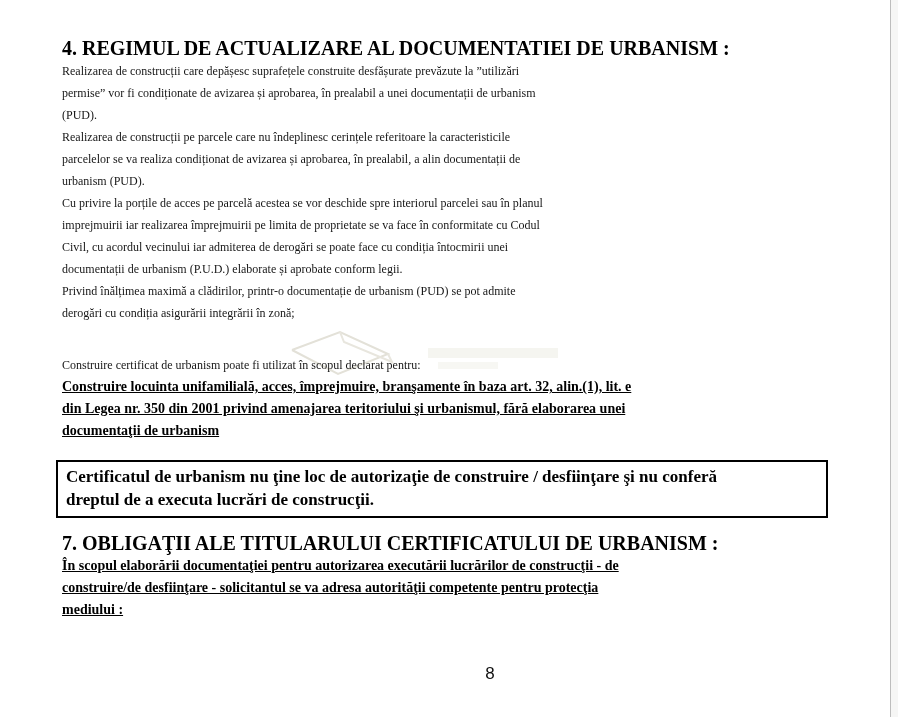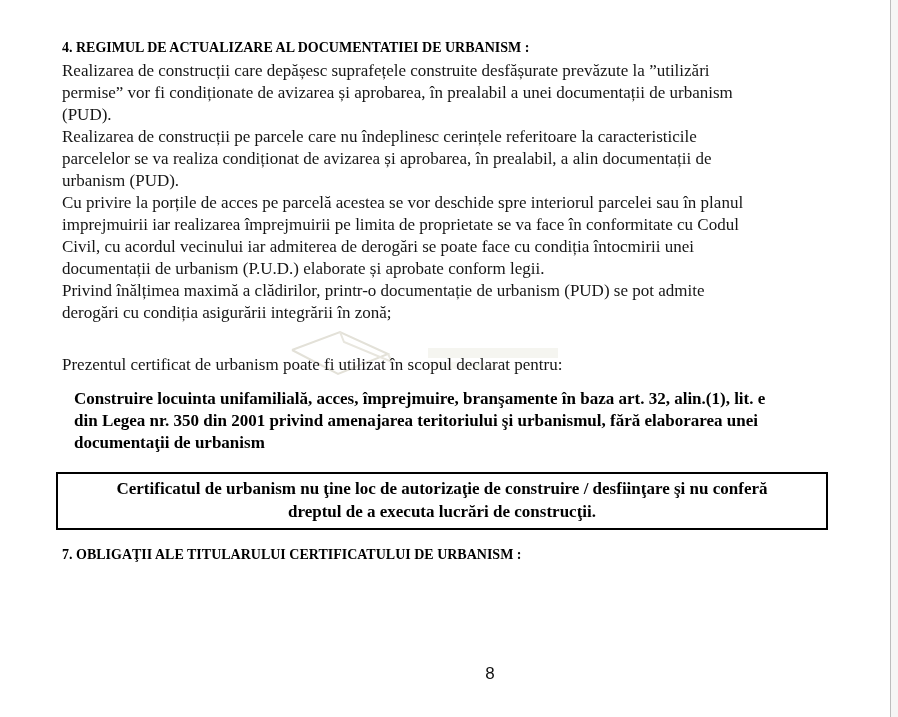--- a/index.html
+++ b/index.html
@@ -17,51 +17,52 @@
     color: #161616;
   }
   .content {
     position: absolute;
     left: 62px;
     top: 36px;
     width: 806px;
   }
   .sec-heading {
     margin: 0;
-    font-size: 14px;
+    font-size: 20px;
     line-height: 24px;
     font-weight: bold;
     color: #000000;
     white-space: pre;
   }
   .body-para {
     margin: 0;
-    font-size: 17px;
+    font-size: 12px;
     line-height: 22px;
     white-space: pre;
   }
   .usage-block {
     margin-top: 30px;
   }
   .bold-para {
-    margin: 12px;
-    font-size: 17px;
+    margin: 0;
+    font-size: 14px;
     line-height: 22px;
     font-weight: bold;
     color: #000000;
     white-space: pre;
+    text-decoration: underline;
   }
   .notice-box {
     box-sizing: border-box;
     margin-top: 18px;
     margin-left: -6px;
     width: 772px;
     border: 2px solid #000000;
     padding: 3px 8px 5px 8px;
-    text-align: center;
+    text-align: left;
   }
   .notice-text {
     margin: 0;
     font-size: 17px;
     line-height: 23px;
     font-weight: bold;
     color: #000000;
     white-space: pre;
   }
   .sec5-heading {
@@ -123,33 +124,36 @@
 parcelelor se va realiza condiționat de avizarea și aprobarea, în prealabil, a alin documentații de
 urbanism (PUD).</p>
     <p class="body-para">Cu privire la porțile de acces pe parcelă acestea se vor deschide spre interiorul parcelei sau în planul
 imprejmuirii iar realizarea împrejmuirii pe limita de proprietate se va face în conformitate cu Codul
 Civil, cu acordul vecinului iar admiterea de derogări se poate face cu condiția întocmirii unei
 documentații de urbanism (P.U.D.) elaborate și aprobate conform legii.</p>
     <p class="body-para">Privind înălțimea maximă a clădirilor, printr-o documentație de urbanism (PUD) se pot admite
 derogări cu condiția asigurării integrării în zonă;</p>
 
     <div class="usage-block">
-      <p class="body-para">Prezentul certificat de urbanism poate fi utilizat în scopul declarat pentru:</p>
+      <p class="body-para">Construire certificat de urbanism poate fi utilizat în scopul declarat pentru:</p>
       <p class="bold-para">Construire locuinta unifamilială, acces, împrejmuire, branşamente în baza art. 32, alin.(1), lit. e
 din Legea nr. 350 din 2001 privind amenajarea teritoriului şi urbanismul, fără elaborarea unei
 documentaţii de urbanism</p>
     </div>
 
     <div class="notice-box">
       <p class="notice-text">Certificatul de urbanism nu ţine loc de autorizaţie de construire / desfiinţare şi nu conferă
 dreptul de a executa lucrări de construcţii.</p>
     </div>
 
     <h2 class="sec-heading sec5-heading">7. OBLIGAŢII ALE TITULARULUI CERTIFICATULUI DE URBANISM :</h2>
 
+    <p class="bold-para">În scopul elaborării documentaţiei pentru autorizarea executării lucrărilor de construcţii - de
+construire/de desfiinţare - solicitantul se va adresa autorităţii competente pentru protecţia
+mediului :</p>
 
   </div>
 
   <div class="page-number">8</div>
 
   <div class="edge-shade"></div>
   <div class="page-edge-line"></div>
 
 </div>
 

